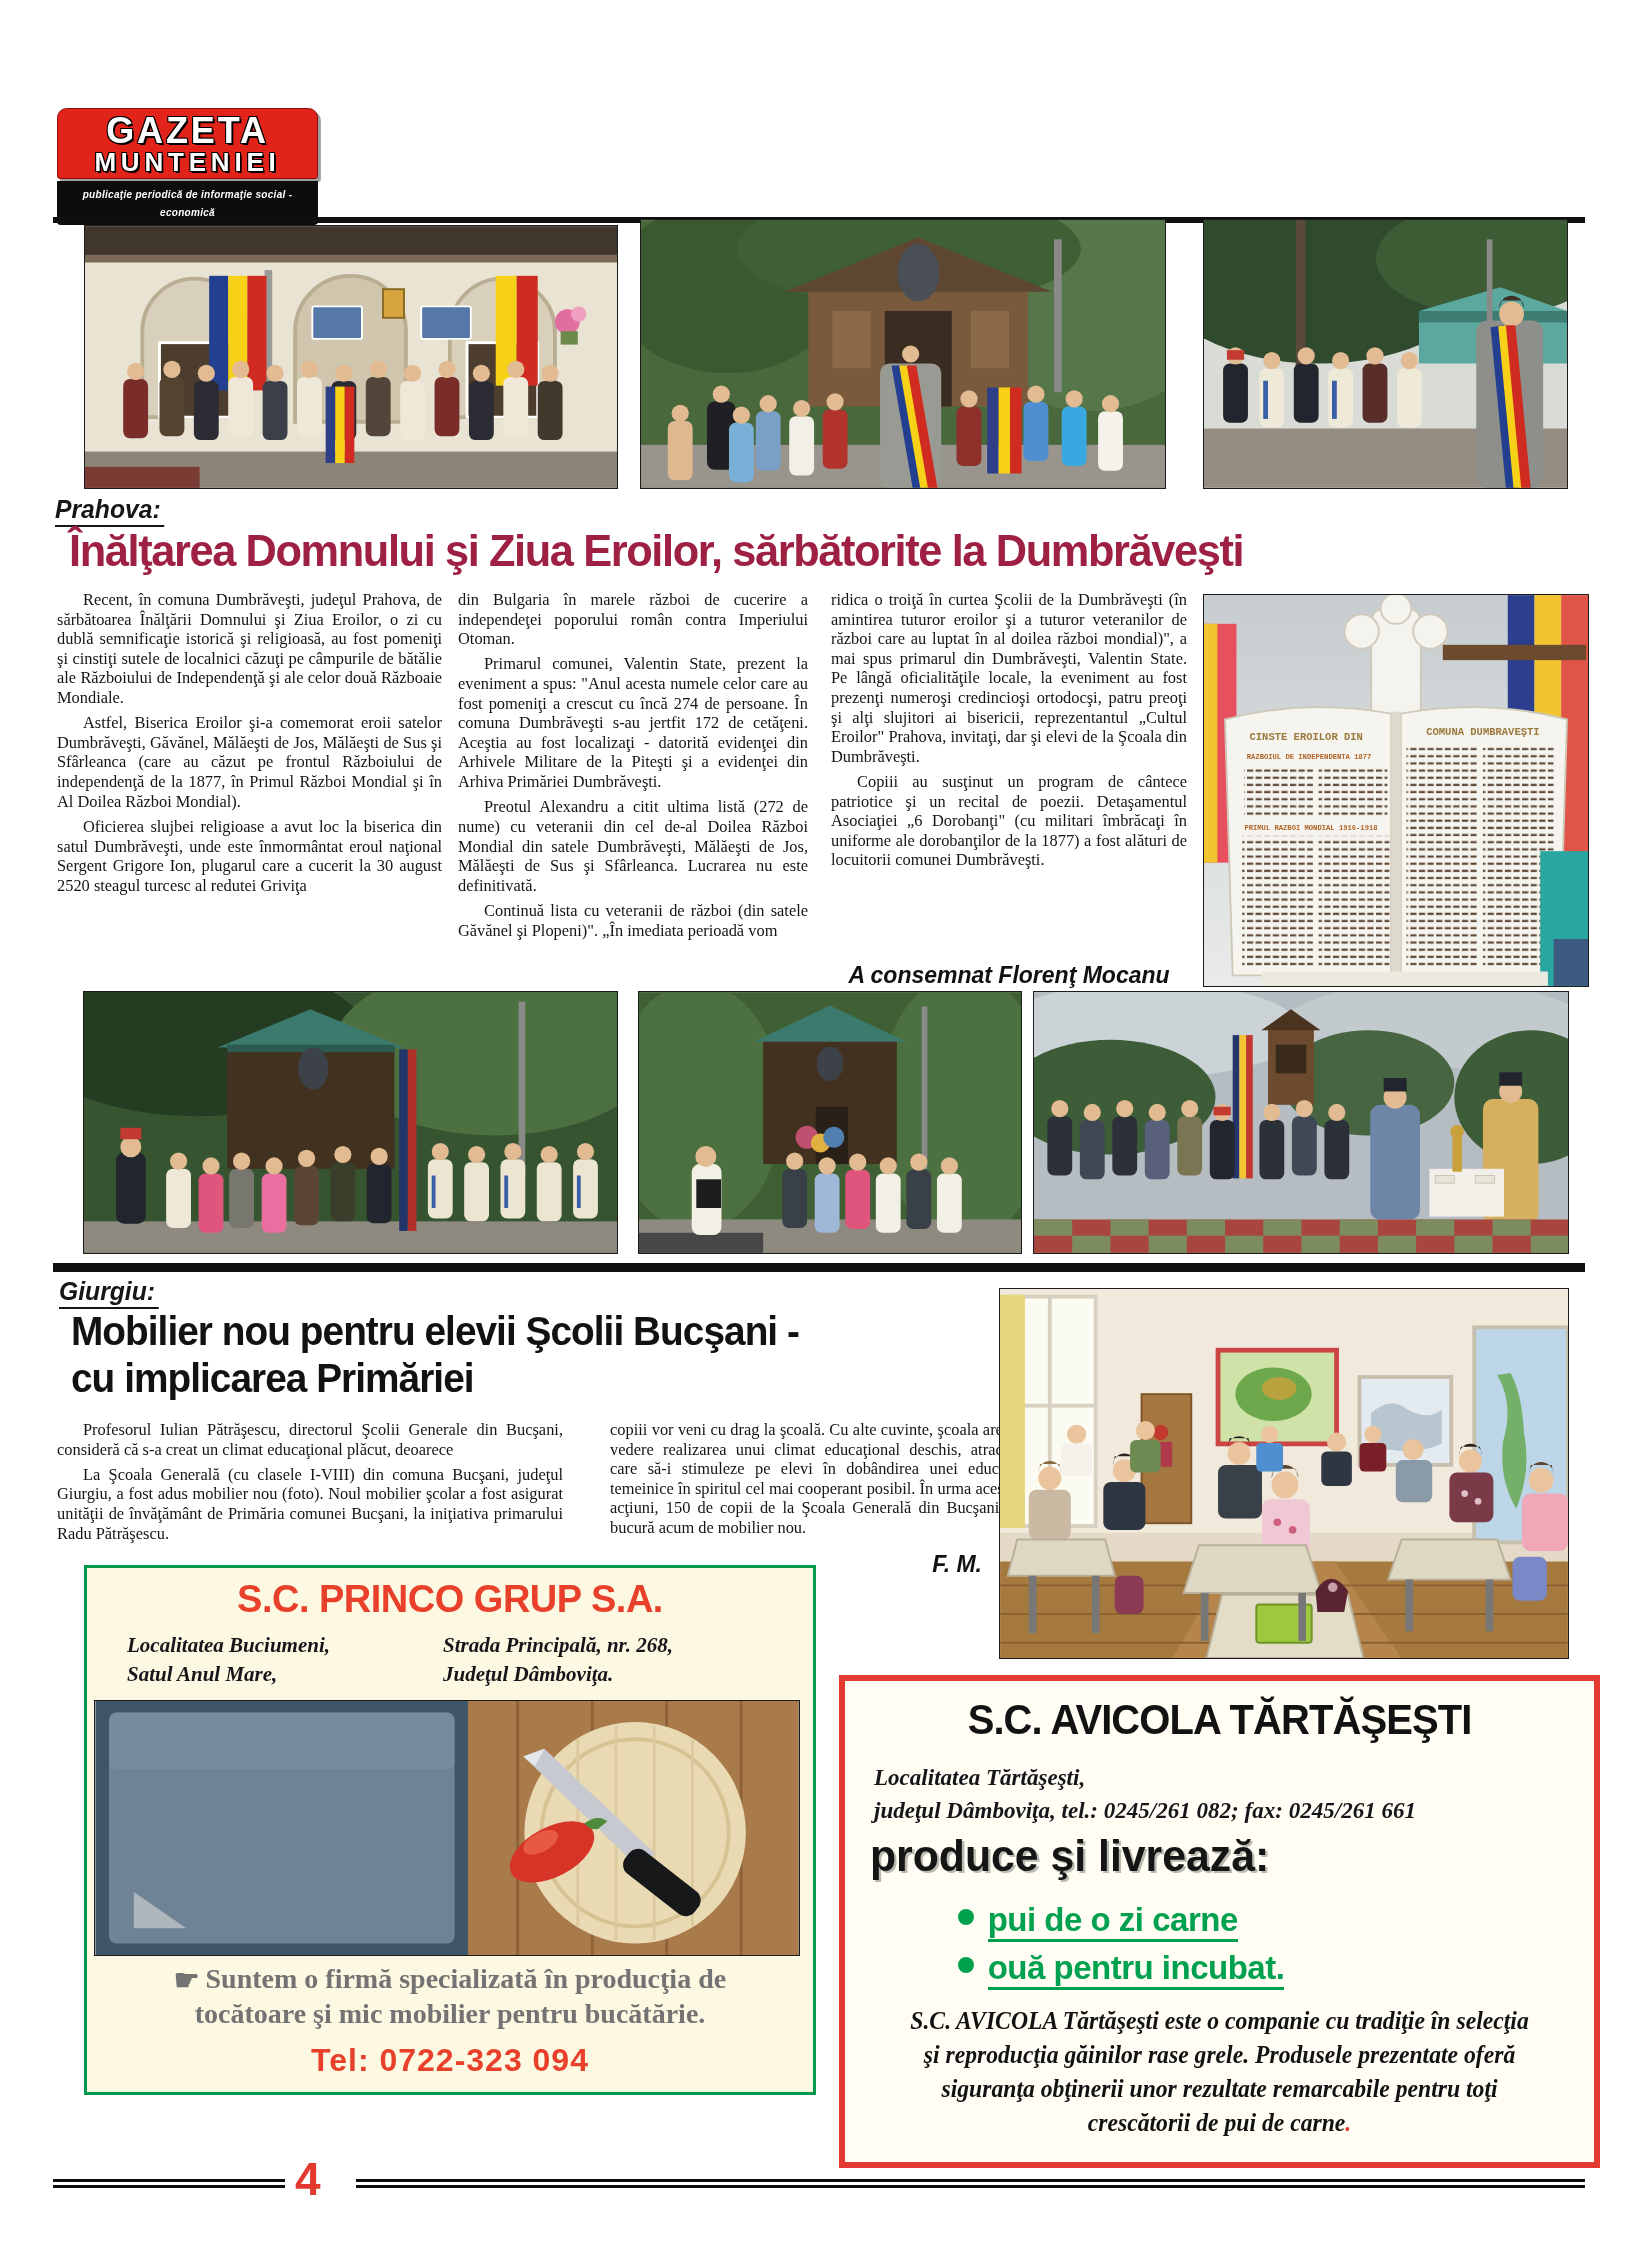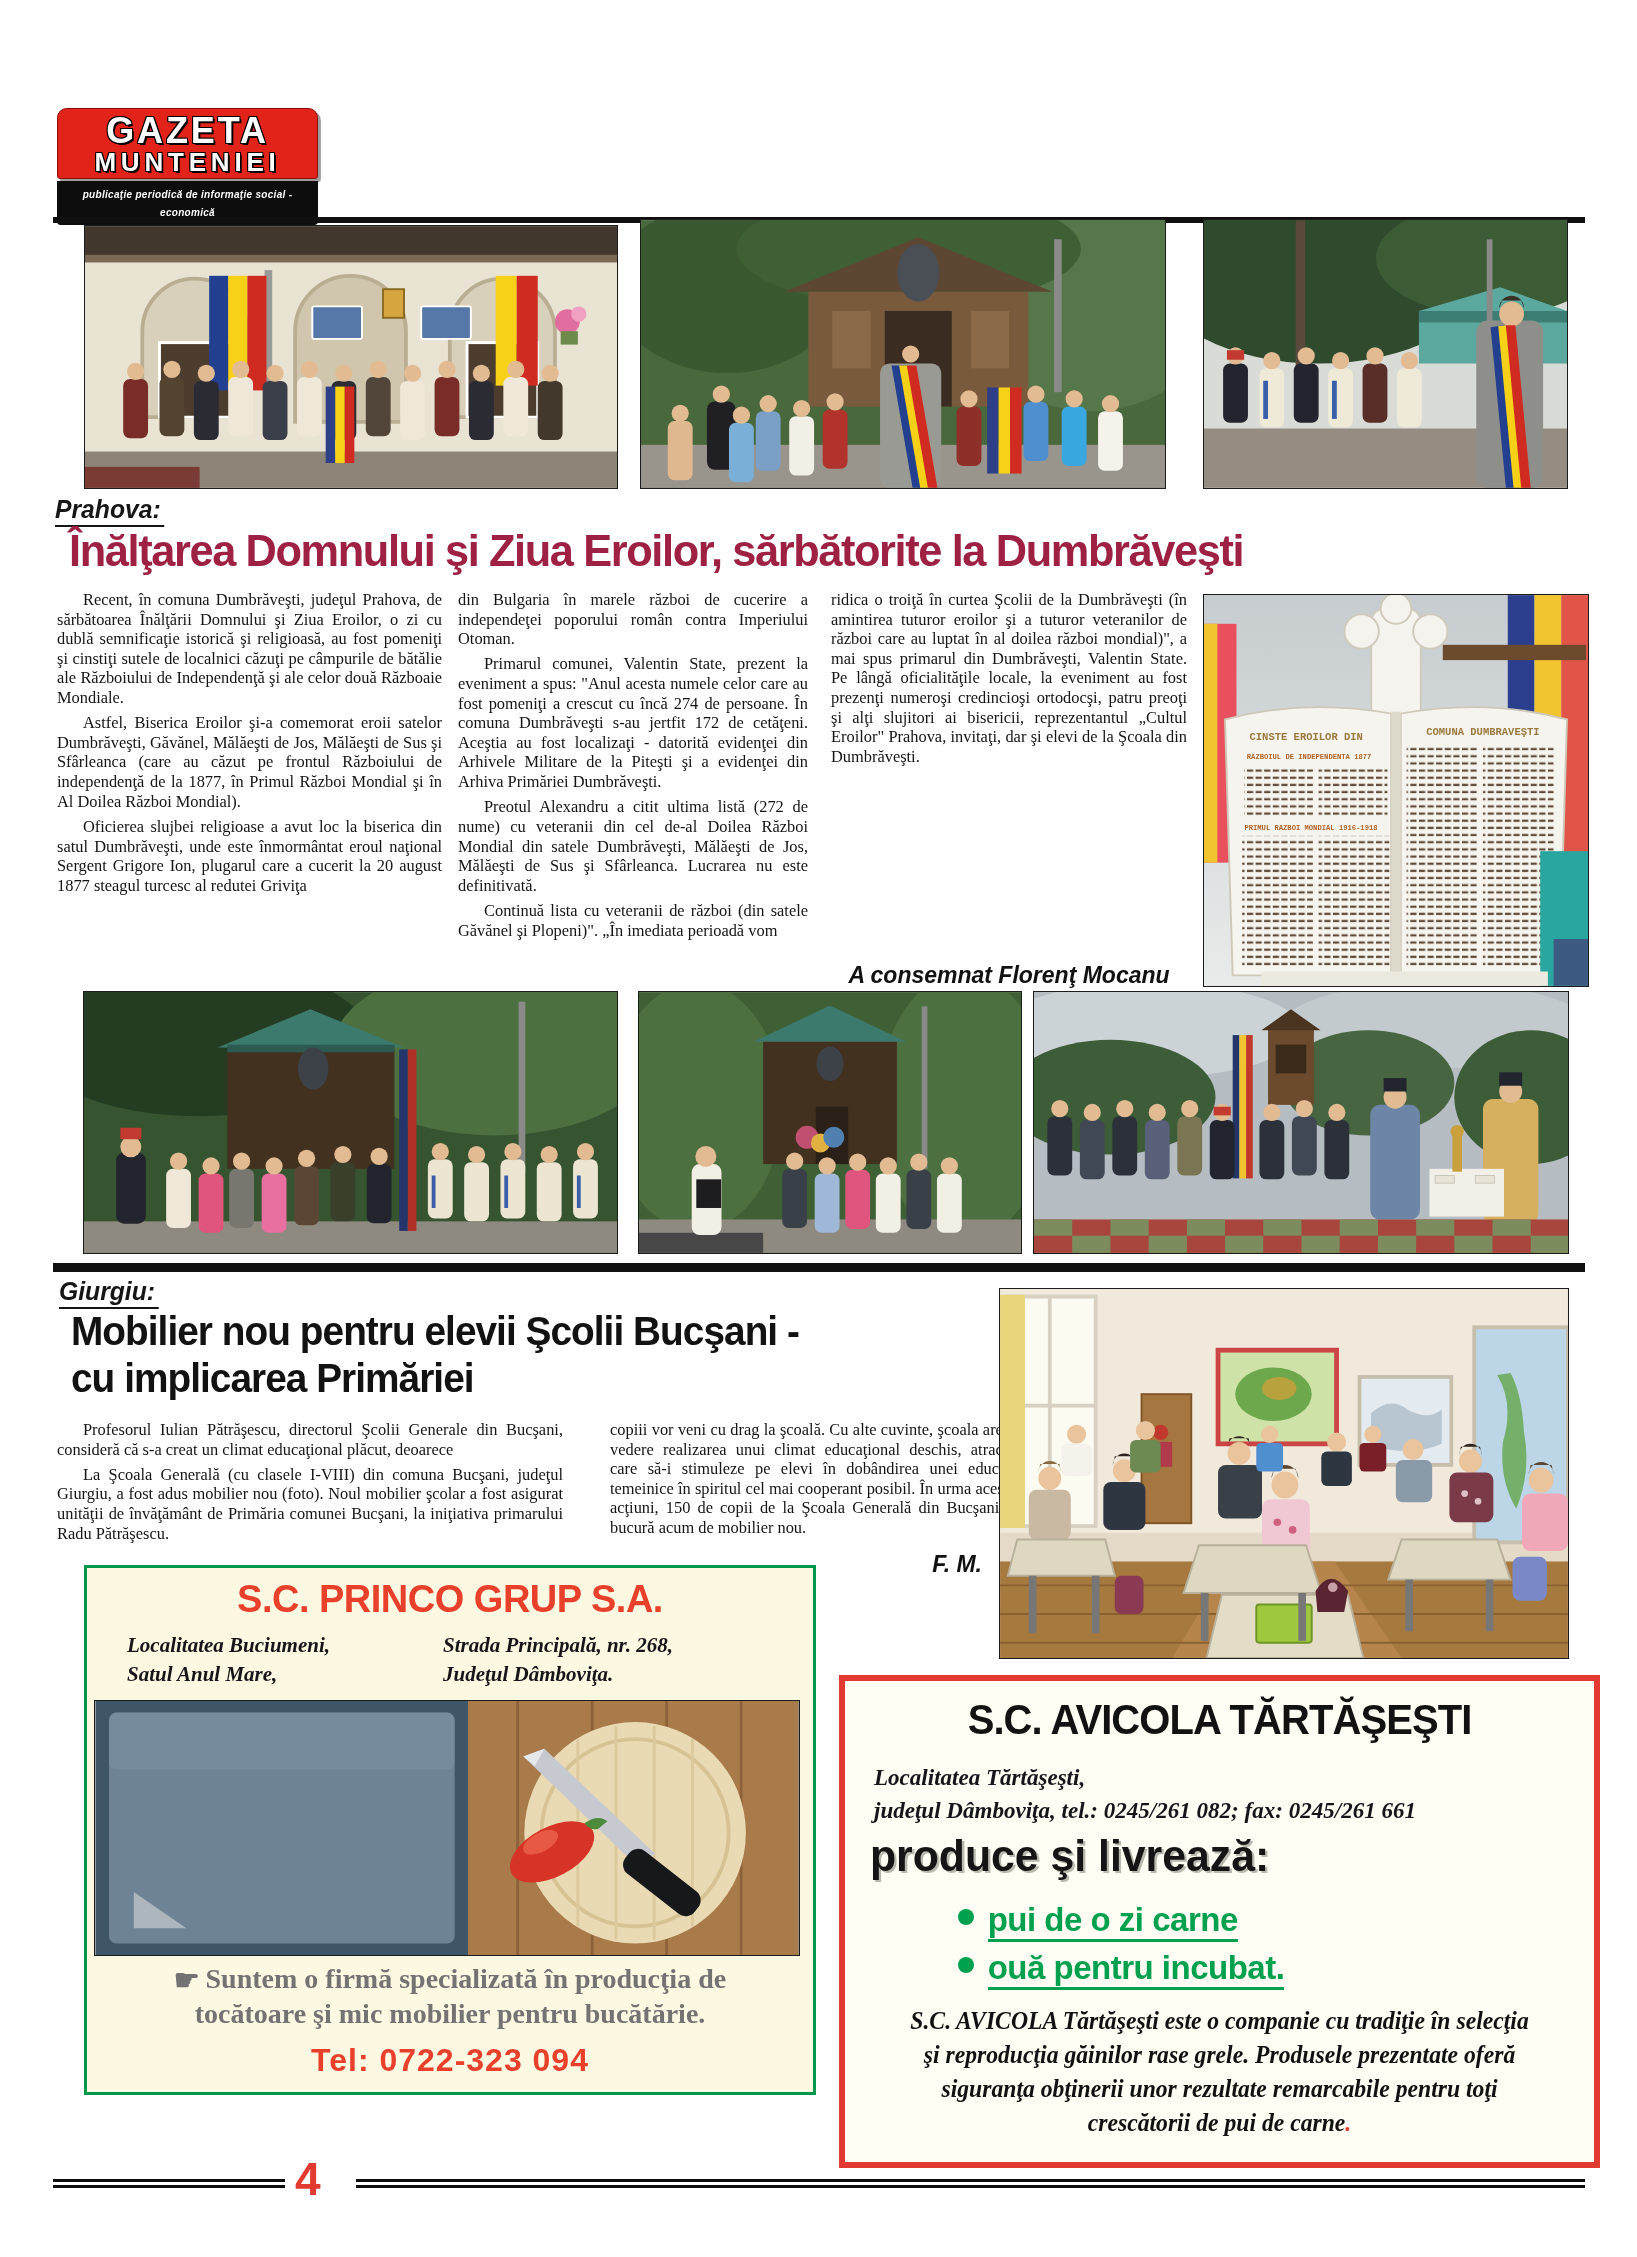--- a/index.html
+++ b/index.html
@@ -235,30 +235,31 @@
   </div>
 
   <div class="abs" style="left:55px;top:495px;">
     <span class="sec-label">Prahova:</span>
   </div>
   <div class="abs headline-red" style="left:69px;top:527px;">Înălţarea Domnului şi Ziua Eroilor, sărbătorite la Dumbrăveşti</div>
 
   <div class="abs col" style="left:57px;top:590px;width:385px;">
     <p>Recent, în comuna Dumbrăveşti, judeţul Prahova, de sărbătoarea Înălţării Domnului şi Ziua Eroilor, o zi cu dublă semnificaţie istorică şi religioasă, au fost pomeniţi şi cinstiţi sutele de localnici căzuţi pe câmpurile de bătălie ale Războiului de Independenţă şi ale celor două Războaie Mondiale.</p>
     <p>Astfel, Biserica Eroilor şi-a comemorat eroii satelor Dumbrăveşti, Găvănel, Mălăeşti de Jos, Mălăeşti de Sus şi Sfârleanca (care au căzut pe frontul Războiului de independenţă de la 1877, în Primul Război Mondial şi în Al Doilea Război Mondial).</p>
-    <p>Oficierea slujbei religioase a avut loc la biserica din satul Dumbrăveşti, unde este înmormântat eroul naţional Sergent Grigore Ion, plugarul care a cucerit la 20 august 1877 steagul turcesc al redutei Griviţa</p>
+    <p>Oficierea slujbei religioase a avut loc la biserica din satul Dumbrăveşti, unde este înmormântat eroul naţional Sergent Grigore Ion, plugarul care a cucerit la 30 august 2520 steagul turcesc al redutei Griviţa</p>
   </div>
   <div class="abs col" style="left:458px;top:590px;width:350px;">
     <p class="noind">din Bulgaria în marele război de cucerire a independeţei poporului român contra Imperiului Otoman.</p>
     <p>Primarul comunei, Valentin State, prezent la eveniment a spus: "Anul acesta numele celor care au fost pomeniţi a crescut cu încă 274 de persoane. În comuna Dumbrăveşti s-au jertfit 172 de cetăţeni. Aceştia au fost localizaţi - datorită evidenţei din Arhivele Militare de la Piteşti şi a evidenţei din Arhiva Primăriei Dumbrăveşti.</p>
     <p>Preotul Alexandru a citit ultima listă (272 de nume) cu veteranii din cel de-al Doilea Război Mondial din satele Dumbrăveşti, Mălăeşti de Jos, Mălăeşti de Sus şi Sfârleanca. Lucrarea nu este definitivată.</p>
     <p>Continuă lista cu veteranii de război (din satele Găvănel şi Plopeni)". „În imediata perioadă vom</p>
   </div>
   <div class="abs col" style="left:831px;top:590px;width:356px;">
     <p class="noind">ridica o troiţă în curtea Şcolii de la Dumbrăveşti (în amintirea tuturor eroilor şi a tuturor veteranilor de război care au luptat în al doilea război mondial)", a mai spus primarul din Dumbrăveşti, Valentin State. Pe lângă oficialităţile locale, la eveniment au fost prezenţi numeroşi credincioşi ortodocşi, patru preoţi şi alţi slujitori ai bisericii, reprezentantul „Cultul Eroilor" Prahova, invitaţi, dar şi elevi de la Şcoala din Dumbrăveşti.</p>
+    <p>Copiii au susţinut un program de cântece patriotice şi un recital de poezii. Detaşamentul Asociaţiei „6 Dorobanţi" (cu militari îmbrăcaţi în uniforme ale dorobanţilor de la 1877) a fost alături de locuitorii comunei Dumbrăveşti.</p>
   </div>
   <div class="abs byline" style="left:831px;top:963px;width:356px;text-align:center;">A consemnat Florenţ Mocanu</div>
 
   <div class="abs photo" style="left:1203px;top:594px;width:384px;height:391px;">
     <svg width="384" height="391" viewBox="0 0 402 409">
       <defs>
         <linearGradient id="sky" x1="0" y1="0" x2="0" y2="1">
           <stop offset="0" stop-color="#c6cccf"></stop>
             <stop offset="1" stop-color="#e9ebea"></stop>
         </linearGradient>

